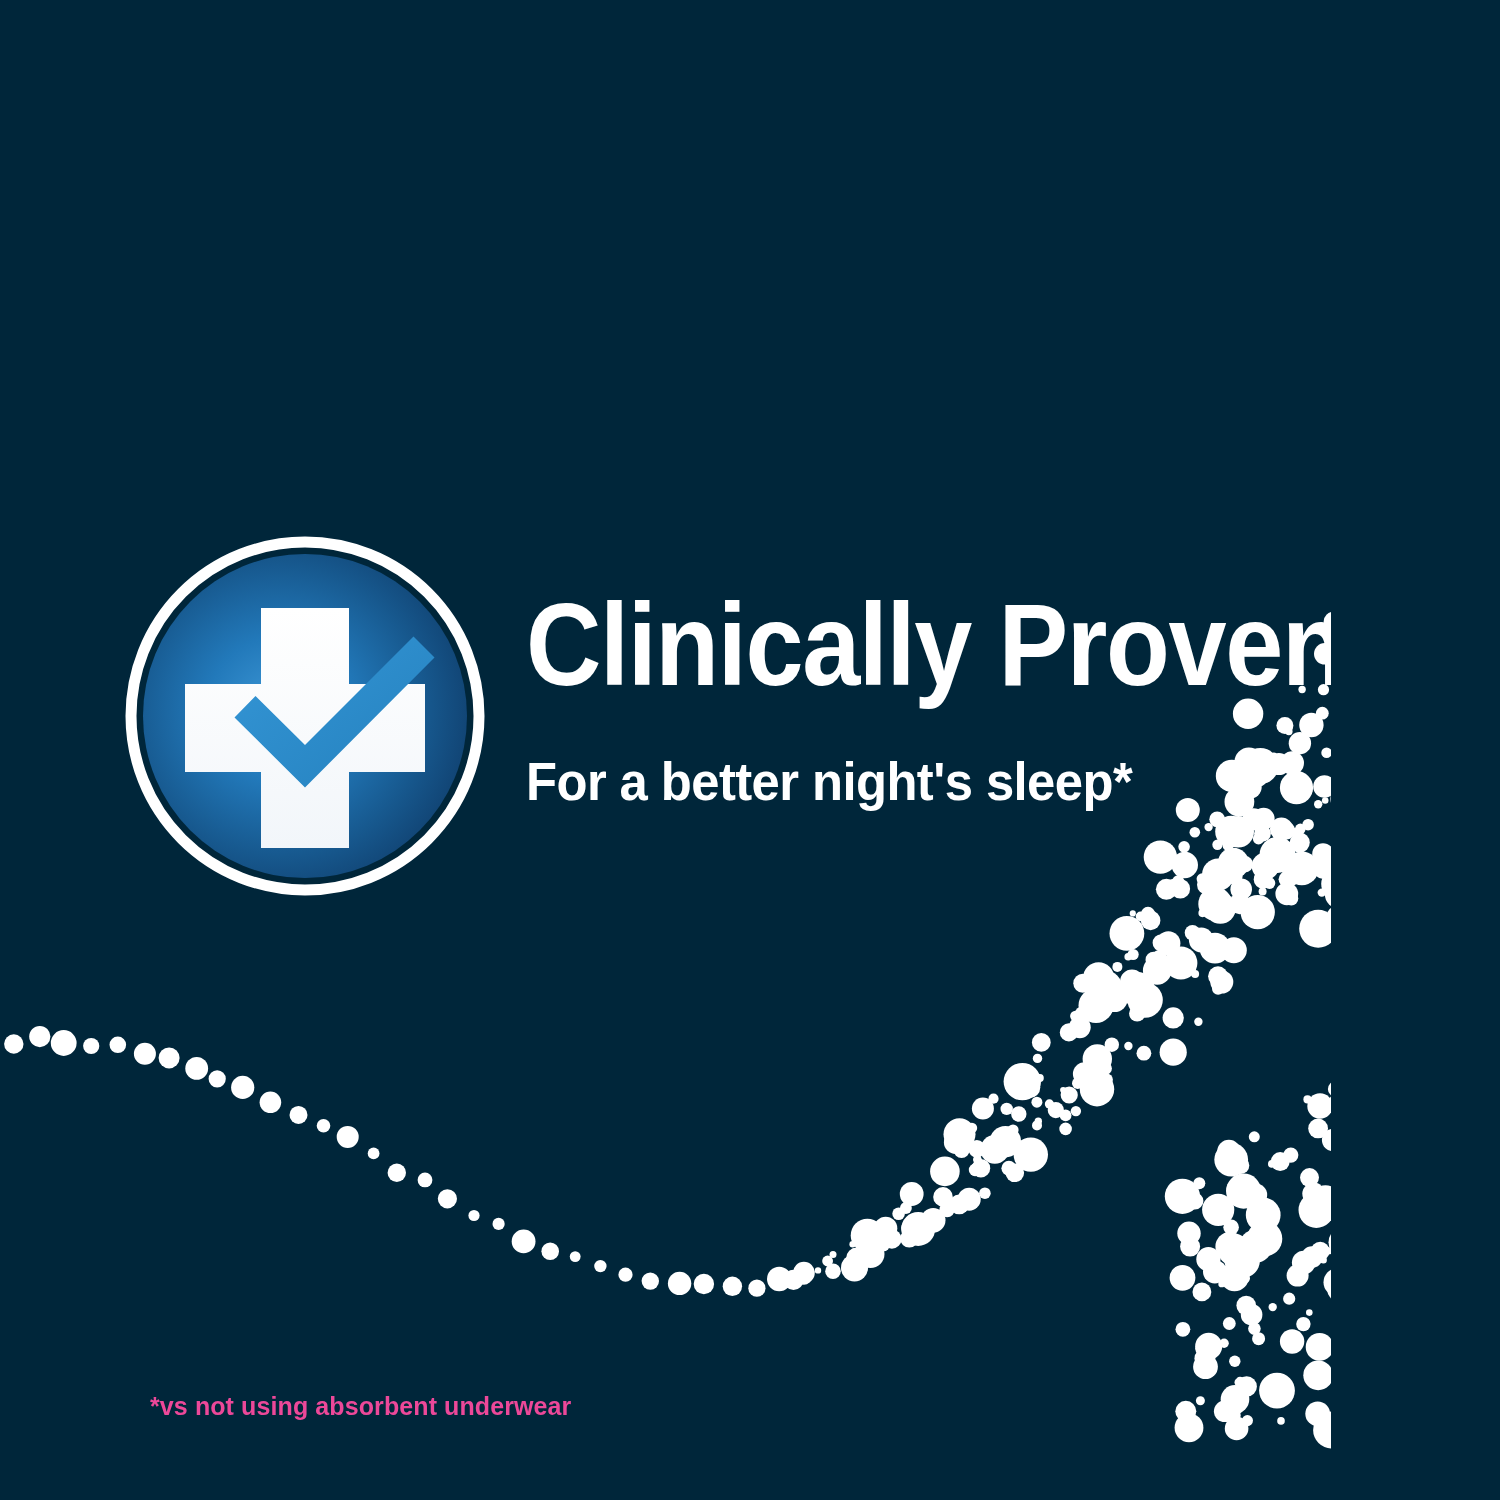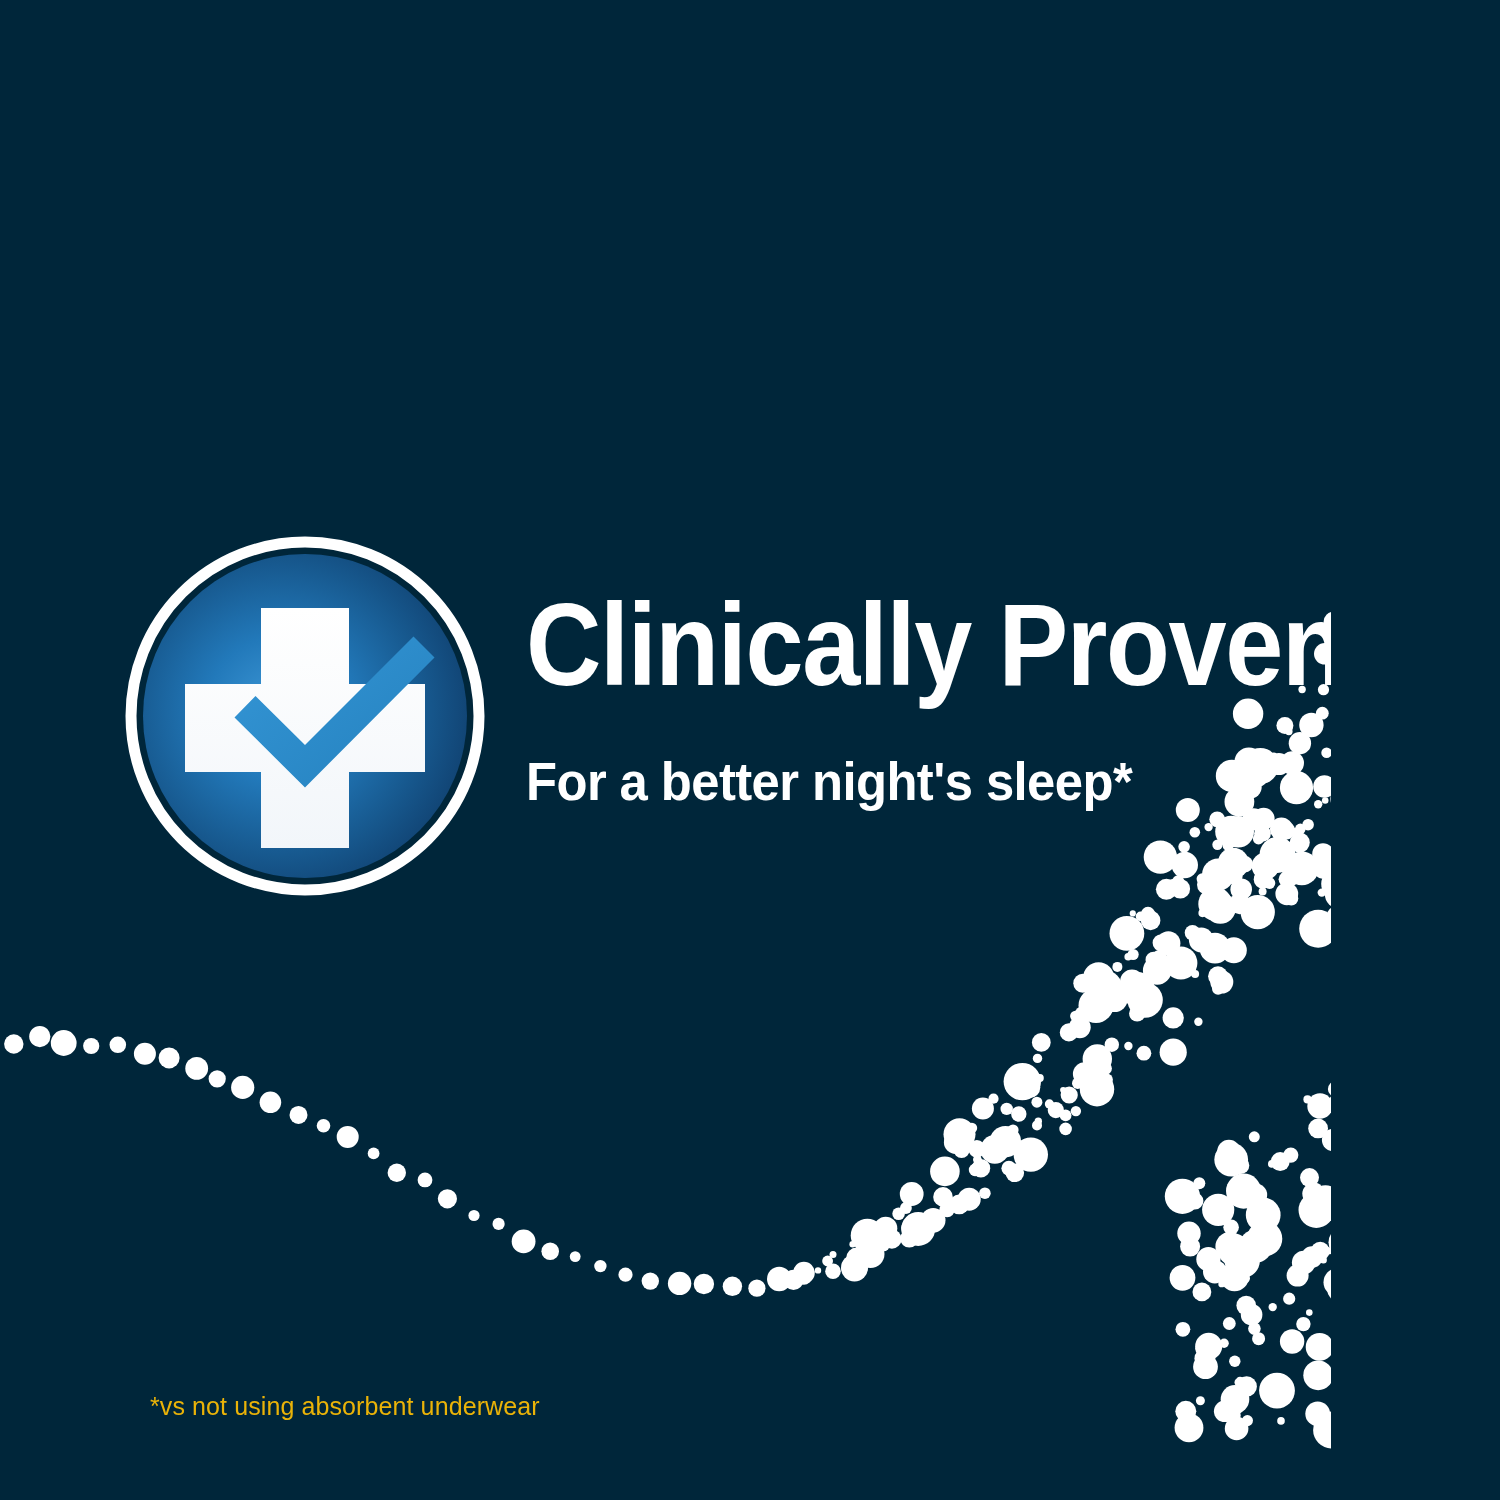--- a/index.html
+++ b/index.html
@@ -65,23 +65,23 @@
     white-space: nowrap;
     margin: 0;
     padding-top: 55px;
   }
 
   
   #footnote {
     position: absolute;
     left: 150px;
     top: 1392px;
-    color: #eab308;
+    color: #ec4899;
     font-size: 25px;
-    font-weight: 400;
+    font-weight: 700;
     letter-spacing: 0.1px;
     white-space: nowrap;
   }
 </style>
 </head>
 <body>
 
 <div id="stage">
 
   <svg id="dot-wave" viewBox="0 0 1500 1500" xmlns="http://www.w3.org/2000/svg" aria-hidden="true">

